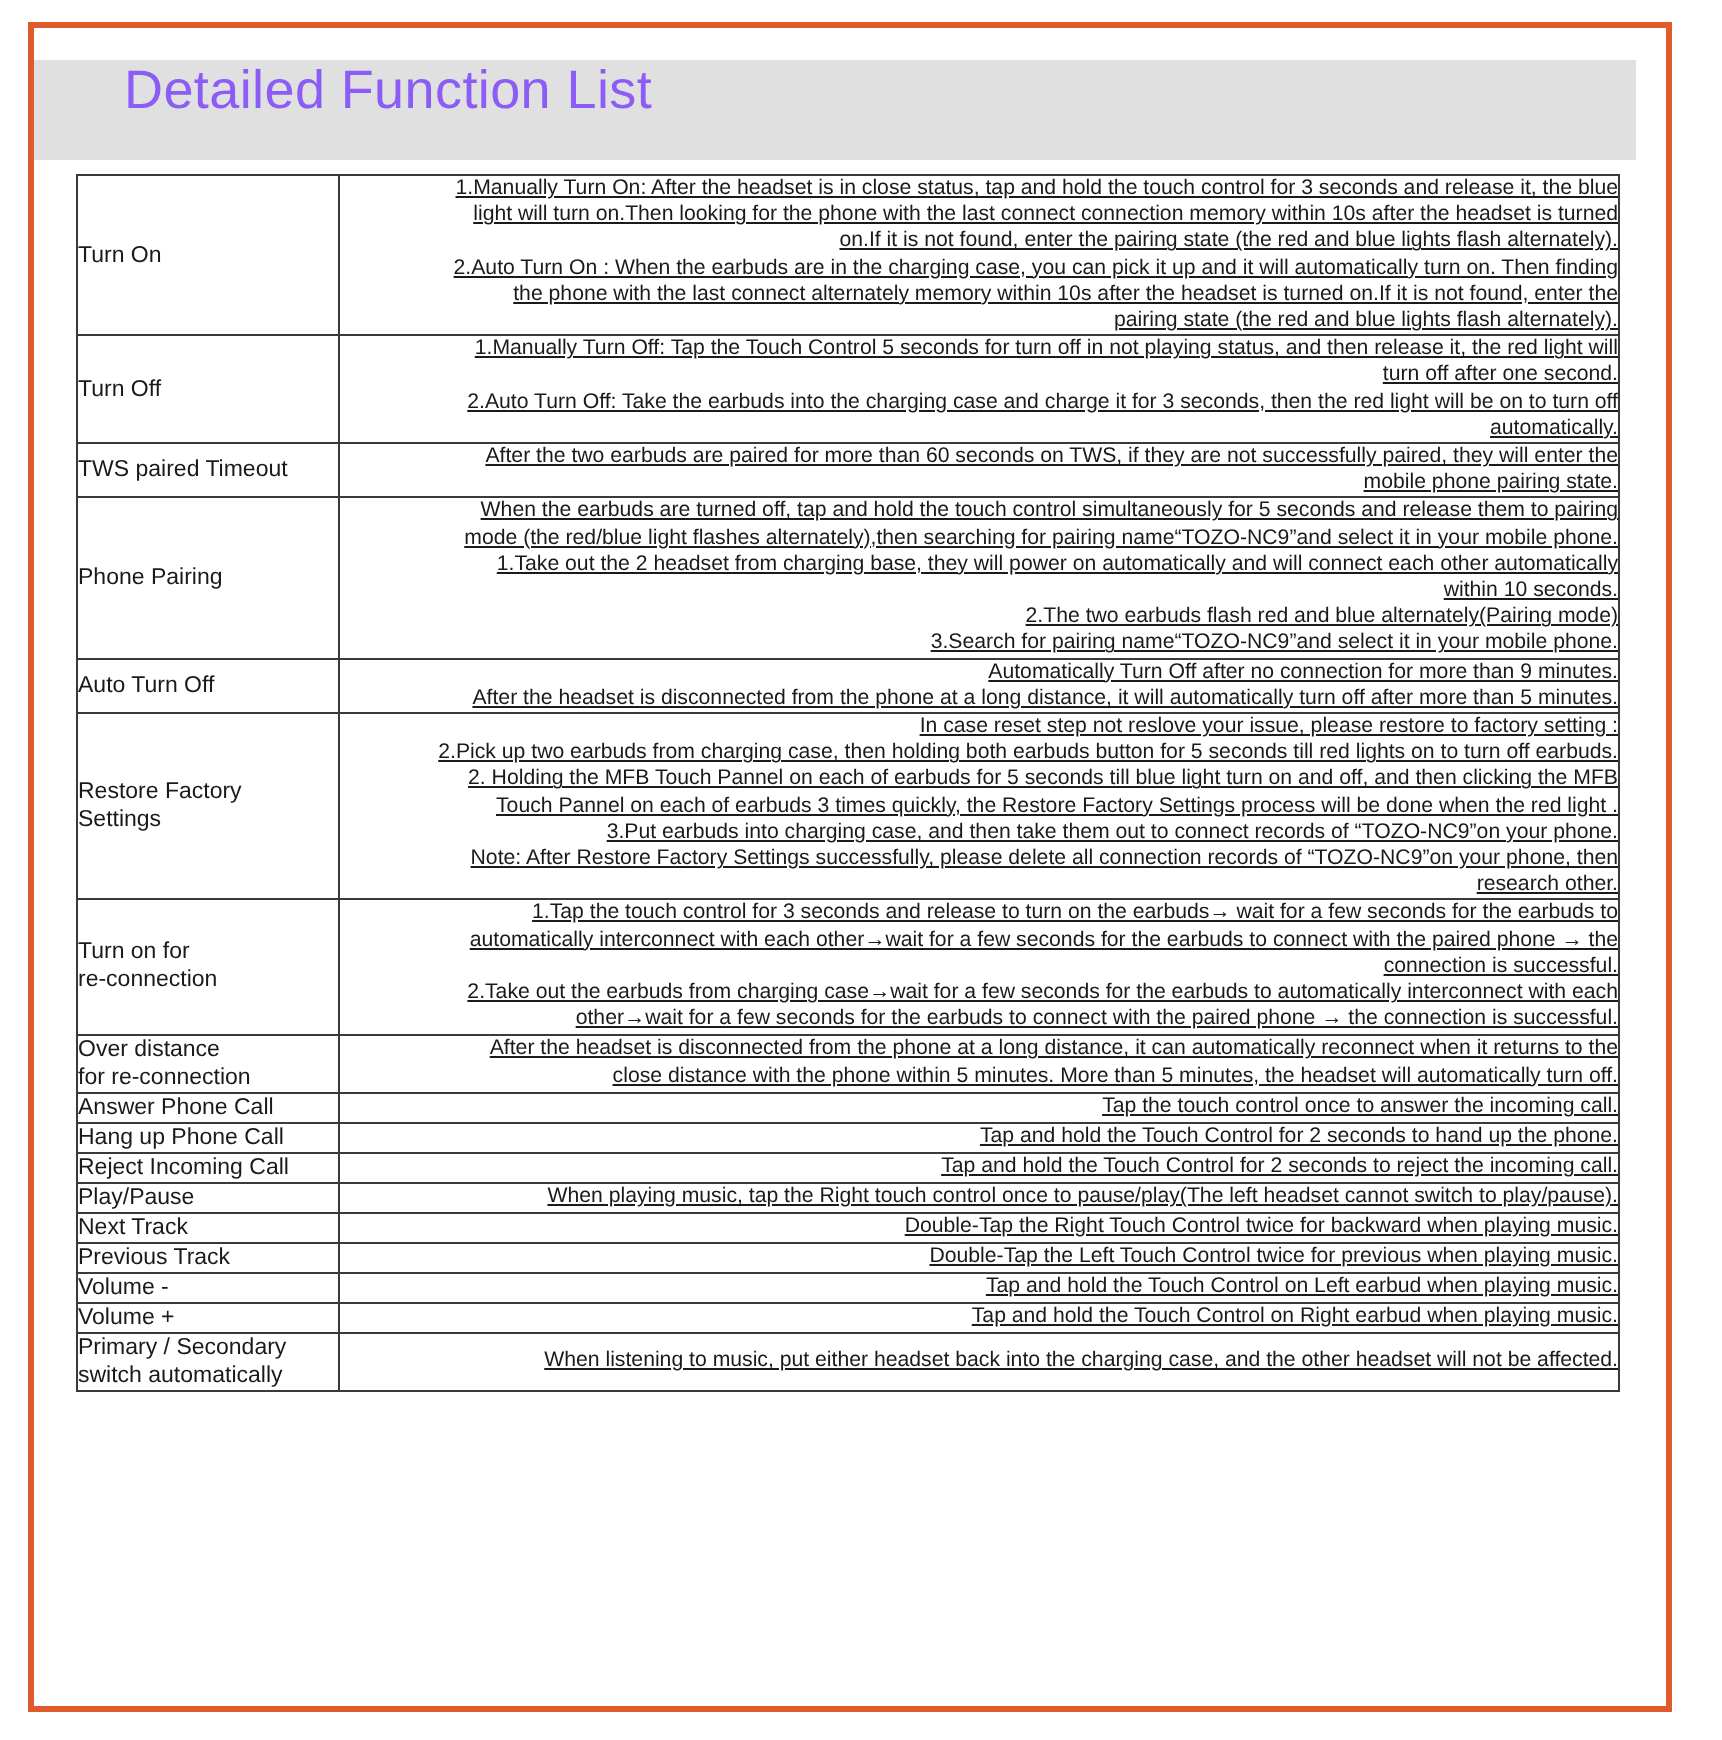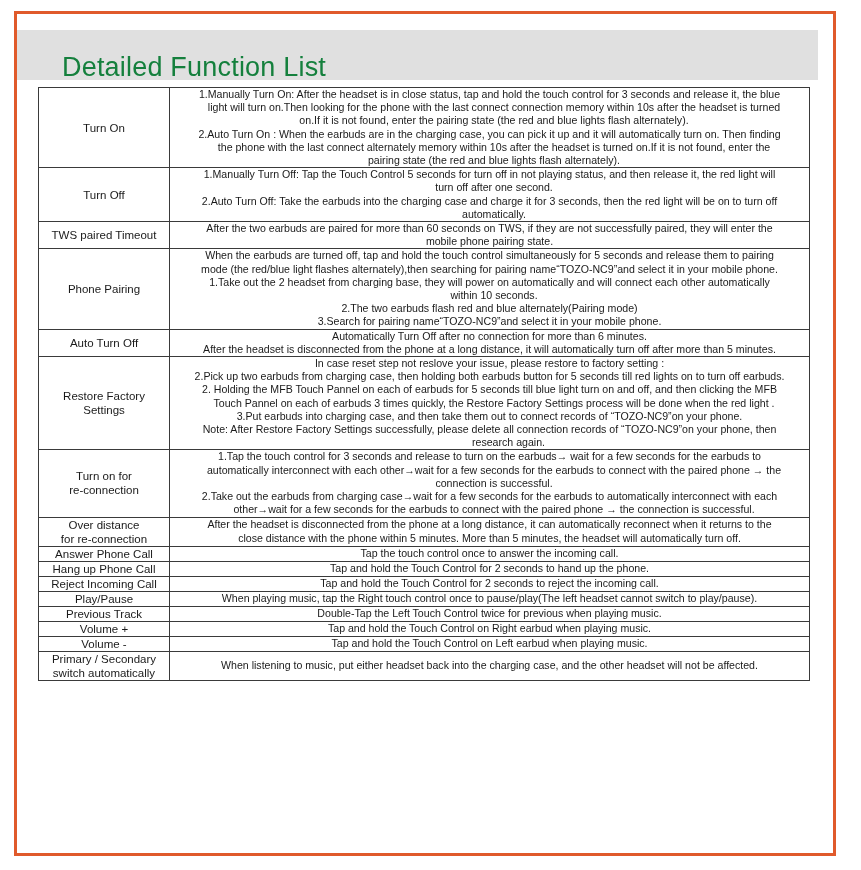--- a/index.html
+++ b/index.html
@@ -41,57 +41,57 @@
     position: absolute;
     left: 17px;
     top: 30px;
     width: 801px;
     height: 50px;
     background: #e0e0e0;
   }
   #title-text {
     position: absolute;
     left: 62px;
-    top: 50px;
+    top: 28px;
     font-size: 27px;
     font-weight: normal;
     letter-spacing: 0.2px;
-    color: #15803d;
+    color: #8b5cf6;
     line-height: 34px;
     white-space: nowrap;
   }
 
   
   #fn-table {
     position: absolute;
     left: 38px;
     top: 87px;
     width: 772px;
     border-collapse: collapse;
     table-layout: fixed;
   }
   #fn-table td {
     border: 1px solid #3a3a3a;
     vertical-align: middle;
     padding: 0;
   }
   td.fn-name {
     width: 130px;
-    text-align: center;
     font-size: 11.5px;
     line-height: 14px;
     padding: 4px 5px;
     color: #1a1a1a;
   }
   td.fn-desc {
     font-size: 10.6px;
     line-height: 13.2px;
     padding: 5px 8px 5px 7px;
     color: #1a1a1a;
-    text-align: center;
+    text-align: right;
+    text-decoration: underline;
   }
   .fn-desc .line {
     white-space: nowrap;
     overflow: hidden;
   }
   .fn-desc .line.indent1 { padding-left: 9px; }
   .fn-desc .line.indent2 { padding-left: 38px; }
   .fn-name .nm-line { display: block; white-space: nowrap; }
 </style>
 </head>
@@ -150,37 +150,37 @@
             <div class="line indent1">within 10 seconds.</div>
             <div class="line">2.The two earbuds flash red and blue alternately(Pairing mode)</div>
             <div class="line">3.Search for pairing name“TOZO-NC9”and select it in your mobile phone.</div>
           </td>
         </tr>
         <tr>
           <td class="fn-name">
             <span class="nm-line">Auto Turn Off</span>
           </td>
           <td class="fn-desc">
-            <div class="line">Automatically Turn Off after no connection for more than 6 minutes.</div>
+            <div class="line">Automatically Turn Off after no connection for more than 9 minutes.</div>
             <div class="line">After the headset is disconnected from the phone at a long distance, it will automatically turn off after more than 5 minutes.</div>
           </td>
         </tr>
         <tr>
           <td class="fn-name">
             <span class="nm-line">Restore Factory</span>
             <span class="nm-line">Settings</span>
           </td>
           <td class="fn-desc">
             <div class="line">In  case  reset step not reslove your issue, please restore  to  factory  setting :</div>
             <div class="line">2.Pick up two earbuds from charging case, then holding both earbuds button for 5 seconds till red lights on to turn off earbuds.</div>
             <div class="line">2. Holding the MFB Touch Pannel on each of earbuds for 5 seconds till blue light turn on and off, and then clicking the MFB</div>
             <div class="line indent1">Touch Pannel on each of earbuds 3 times quickly, the Restore Factory Settings process will be done when the red light .</div>
             <div class="line">3.Put earbuds into charging case, and then take them out to connect records of “TOZO-NC9”on your phone.</div>
             <div class="line">Note: After Restore Factory Settings successfully, please delete all connection records of “TOZO-NC9”on your phone, then</div>
-            <div class="line indent2">research again.</div>
+            <div class="line indent2">research other.</div>
           </td>
         </tr>
         <tr>
           <td class="fn-name">
             <span class="nm-line">Turn on for</span>
             <span class="nm-line">re-connection</span>
           </td>
           <td class="fn-desc">
             <div class="line">1.Tap the touch control for 3 seconds and release to turn on the earbuds→ wait for a few seconds for the earbuds to</div>
             <div class="line indent1">automatically interconnect with each other→wait for a few seconds for the earbuds to connect with the paired phone → the</div>
@@ -226,40 +226,48 @@
         <tr>
           <td class="fn-name">
             <span class="nm-line">Play/Pause</span>
           </td>
           <td class="fn-desc">
             <div class="line">When playing music, tap the Right touch control once to pause/play(The left headset cannot switch to play/pause).</div>
           </td>
         </tr>
         <tr>
           <td class="fn-name">
+            <span class="nm-line">Next Track</span>
+          </td>
+          <td class="fn-desc">
+            <div class="line">Double-Tap the Right Touch Control twice for backward when playing music.</div>
+          </td>
+        </tr>
+        <tr>
+          <td class="fn-name">
             <span class="nm-line">Previous Track</span>
           </td>
           <td class="fn-desc">
             <div class="line">Double-Tap the Left Touch Control twice for previous when playing music.</div>
           </td>
         </tr>
         <tr>
           <td class="fn-name">
+            <span class="nm-line">Volume -</span>
+          </td>
+          <td class="fn-desc">
+            <div class="line">Tap and hold the Touch Control on Left earbud when playing music.</div>
+          </td>
+        </tr>
+        <tr>
+          <td class="fn-name">
             <span class="nm-line">Volume +</span>
           </td>
           <td class="fn-desc">
             <div class="line">Tap and hold the Touch Control on Right earbud when playing music.</div>
-          </td>
-        </tr>
-        <tr>
-          <td class="fn-name">
-            <span class="nm-line">Volume -</span>
-          </td>
-          <td class="fn-desc">
-            <div class="line">Tap and hold the Touch Control on Left earbud when playing music.</div>
           </td>
         </tr>
         <tr>
           <td class="fn-name">
             <span class="nm-line">Primary / Secondary</span>
             <span class="nm-line">switch automatically</span>
           </td>
           <td class="fn-desc">
             <div class="line">When listening to music, put either headset back into the charging case, and the other headset will not be affected.</div>
           </td>

